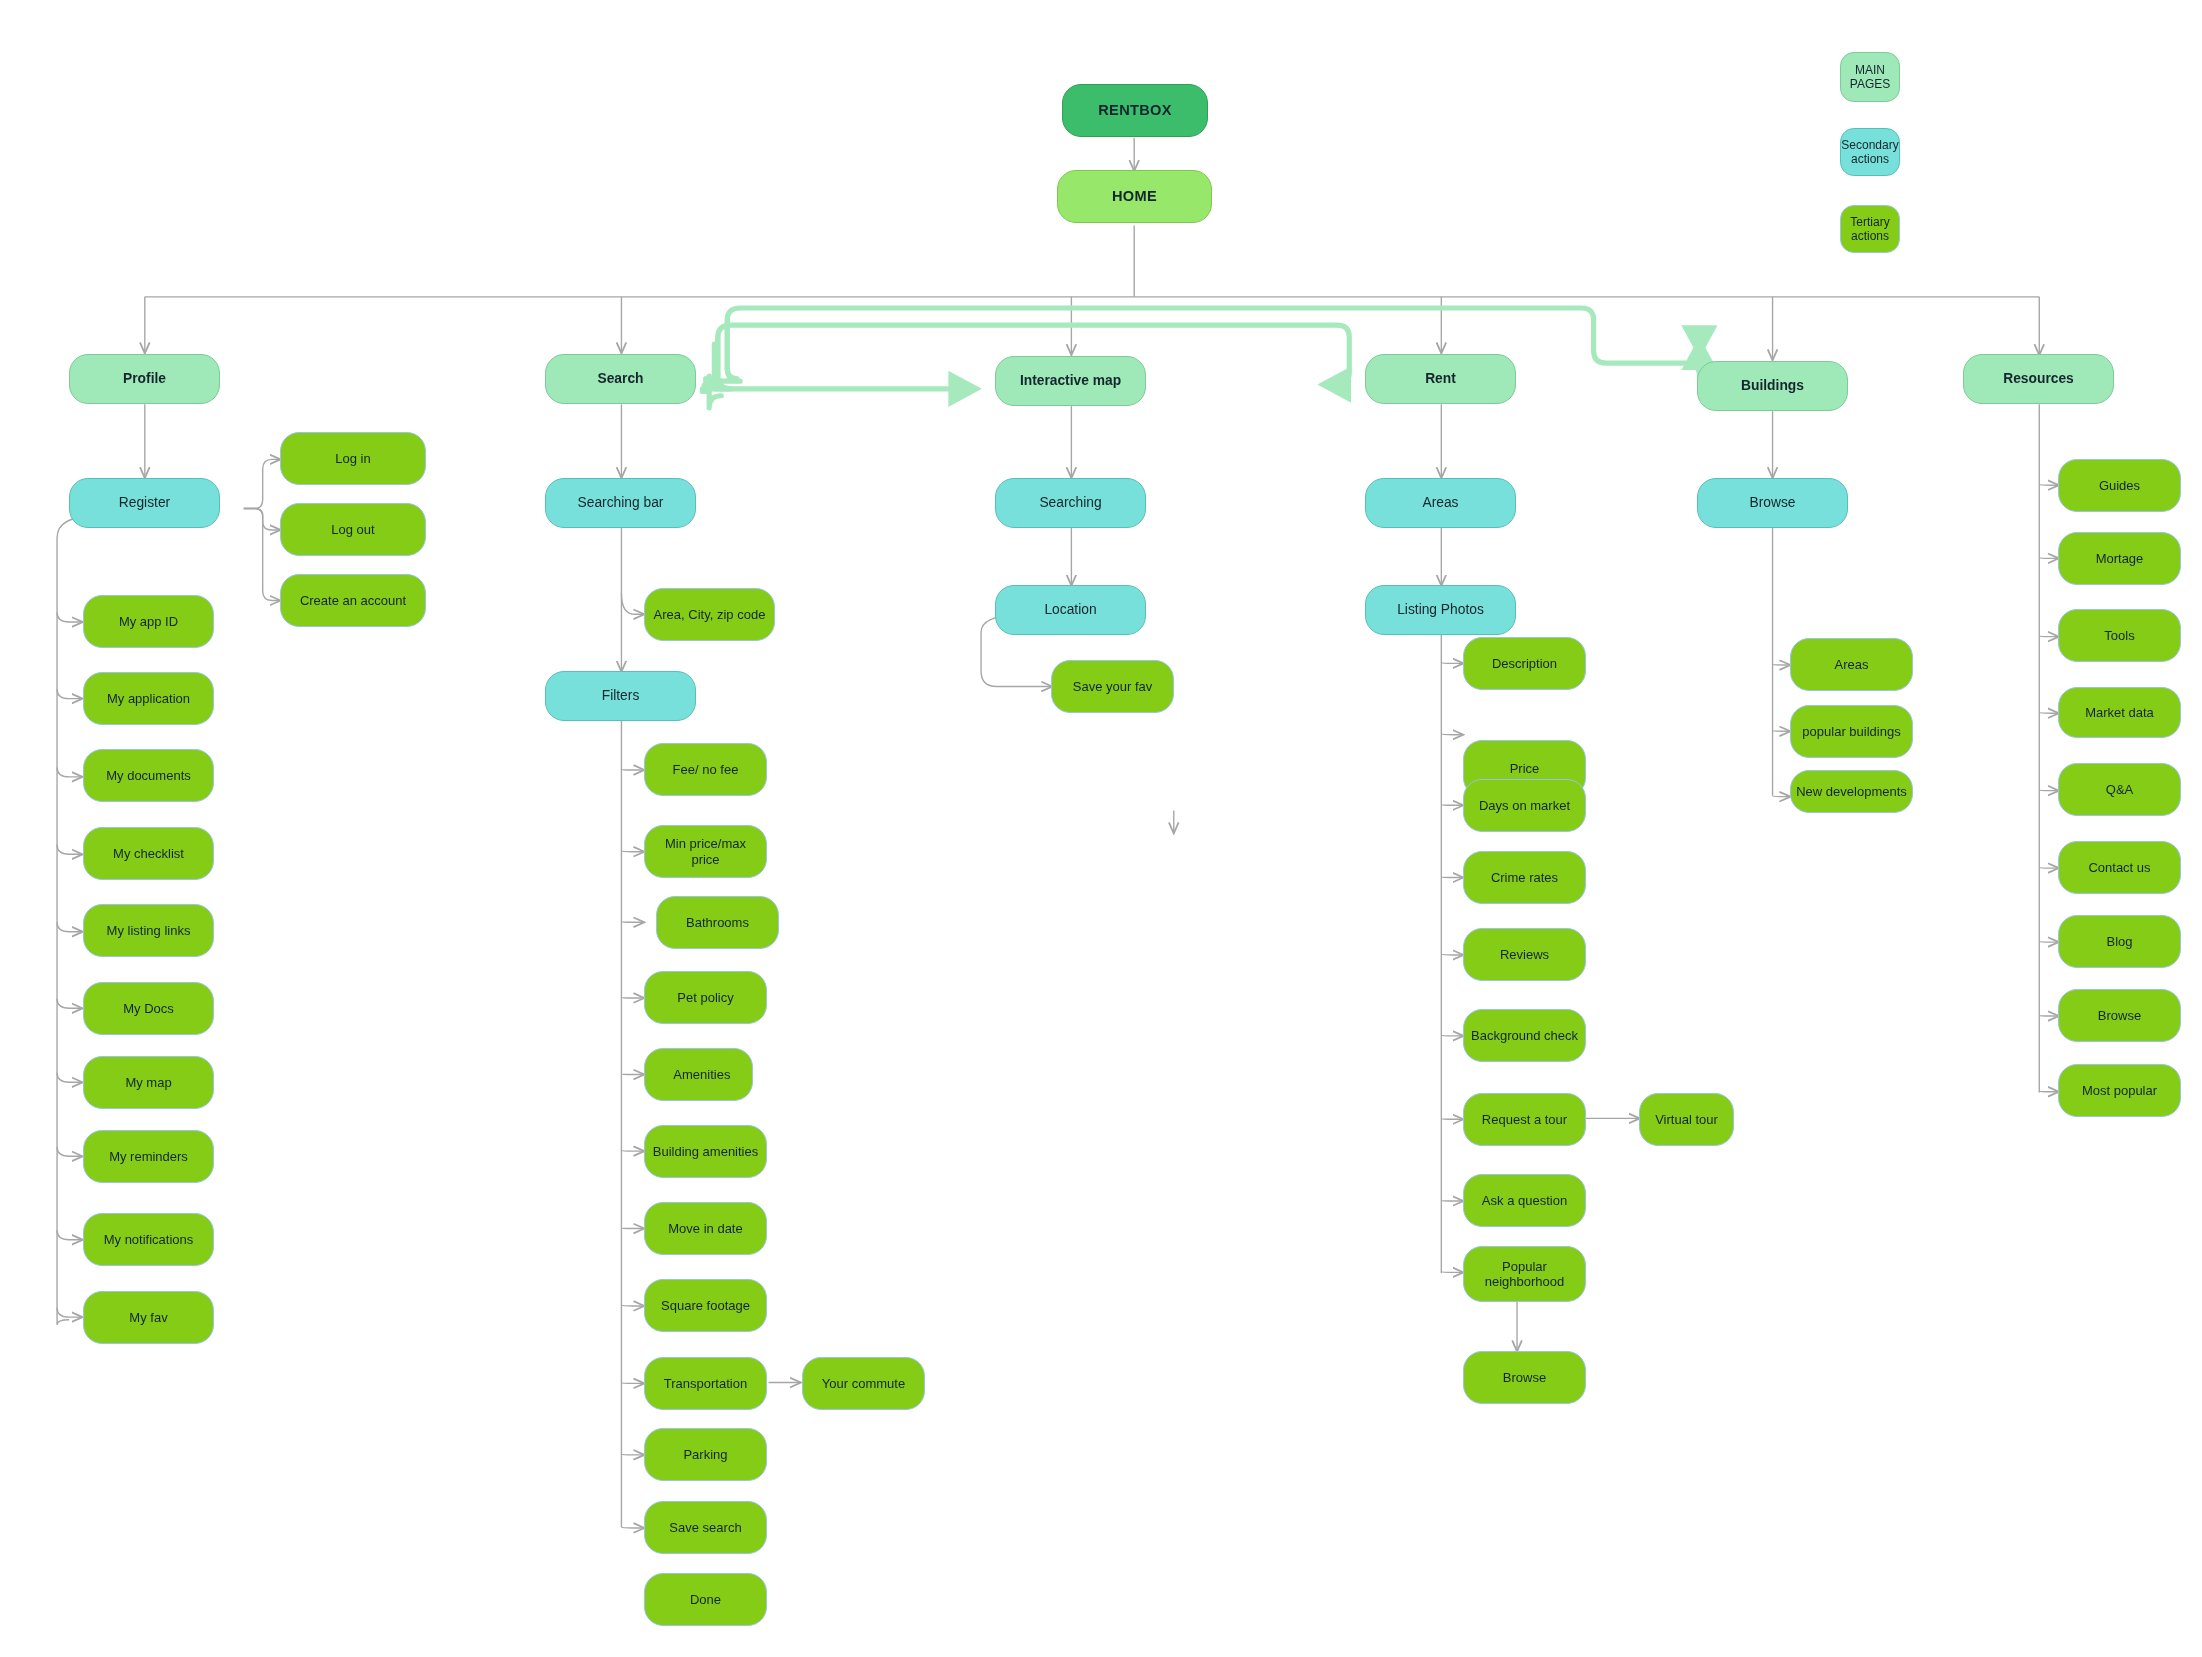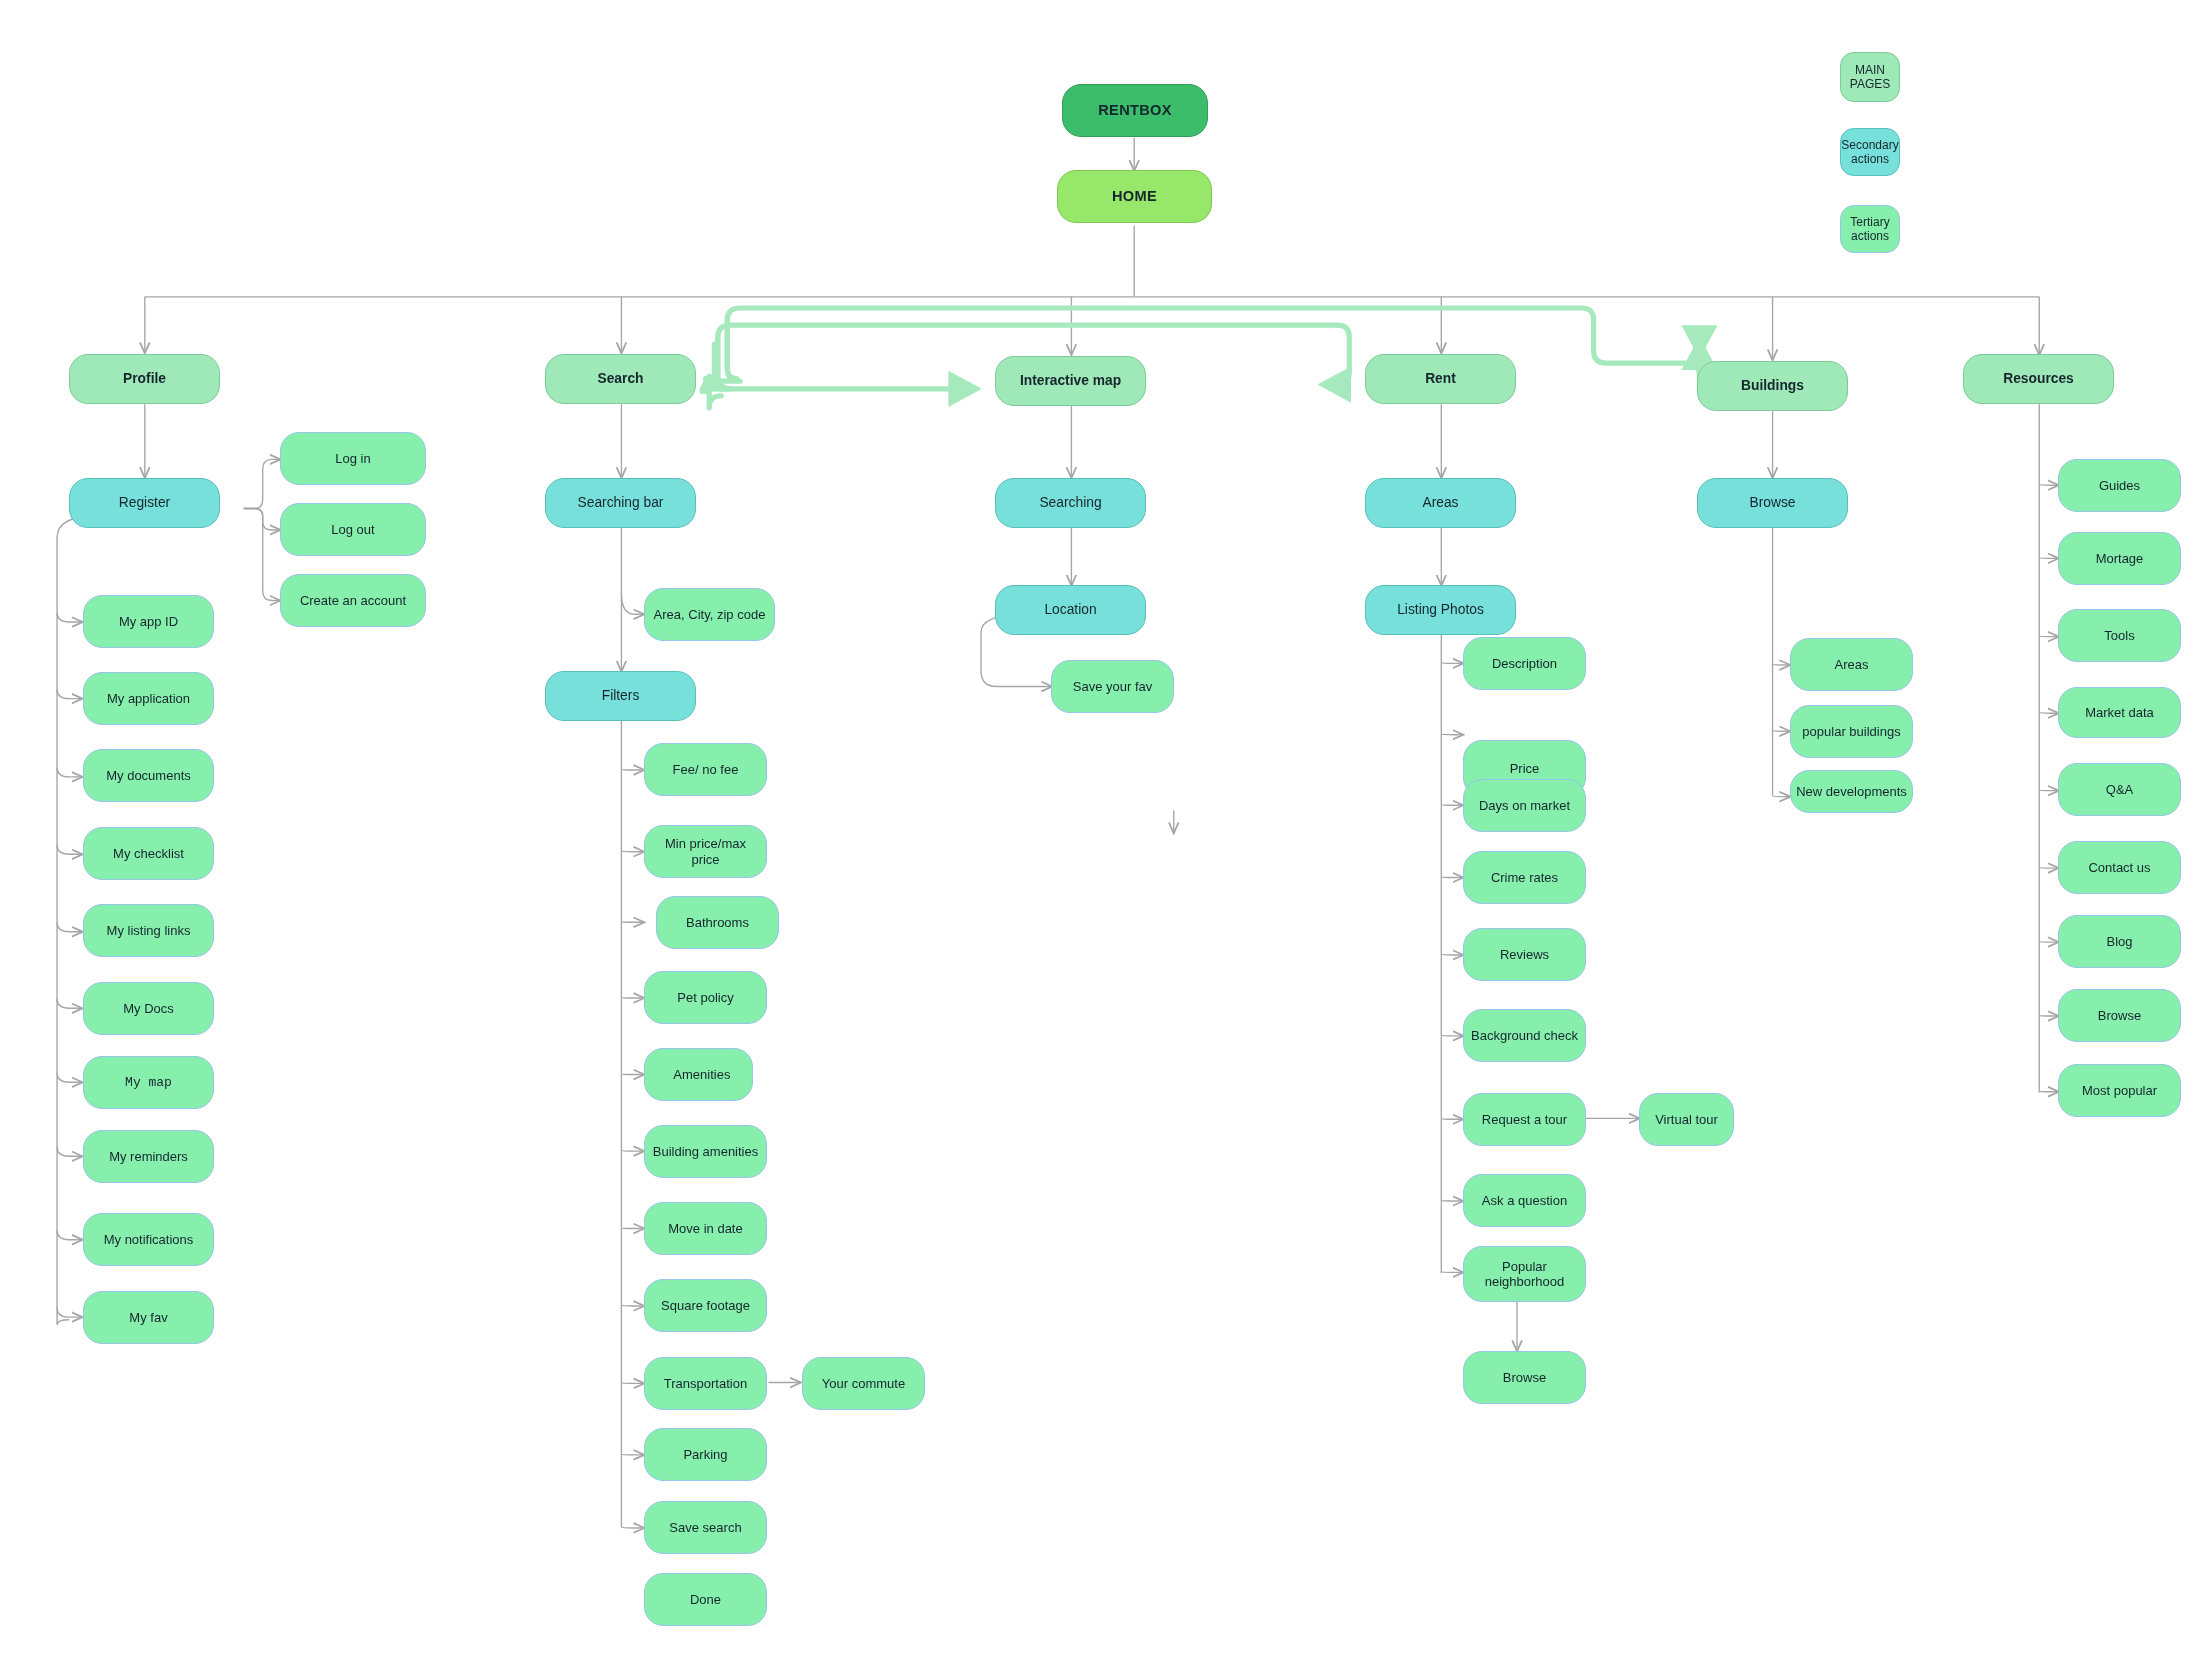--- a/index.html
+++ b/index.html
@@ -59,21 +59,21 @@
     font-weight: bold;
     font-size: 13.8px;
   }
   .n-secondary {
     background: #78e0da;
     border-color: #57bfba;
     font-weight: normal;
     font-size: 13.8px;
   }
   .n-tertiary {
-    background: #86efac;
+    background: #84cc16;
     border-color: #97c4e8;
     font-weight: normal;
     font-size: 13px;
   }
   .legend-node {
     border-radius: 13.8px;
     font-size: 12px;
   }
   .legend-node.n-main { font-weight: normal; }
 </style>
@@ -225,21 +225,21 @@
   <div class="node n-tertiary" style="left:280px; top:432px; width:146px; height:53px;">Log in</div>
   <div class="node n-tertiary" style="left:280px; top:503px; width:146px; height:53px;">Log out</div>
   <div class="node n-tertiary" style="left:280px; top:574px; width:146px; height:53px;">Create an account</div>
 
   <div class="node n-tertiary" style="left:83px; top:595px; width:131px; height:53px;">My app ID</div>
   <div class="node n-tertiary" style="left:83px; top:672px; width:131px; height:53px;">My application</div>
   <div class="node n-tertiary" style="left:83px; top:749px; width:131px; height:53px;">My documents</div>
   <div class="node n-tertiary" style="left:83px; top:827px; width:131px; height:53px;">My checklist</div>
   <div class="node n-tertiary" style="left:83px; top:904px; width:131px; height:53px;">My listing links</div>
   <div class="node n-tertiary" style="left:83px; top:982px; width:131px; height:53px;">My Docs</div>
-  <div class="node n-tertiary" style="left:83px; top:1056px; width:131px; height:53px;font-family:Liberation Mono, monospace;">My map</div>
+  <div class="node n-tertiary" style="left:83px; top:1056px; width:131px; height:53px;">My map</div>
   <div class="node n-tertiary" style="left:83px; top:1130px; width:131px; height:53px;">My reminders</div>
   <div class="node n-tertiary" style="left:83px; top:1213px; width:131px; height:53px;">My notifications</div>
   <div class="node n-tertiary" style="left:83px; top:1291px; width:131px; height:53px;">My fav</div>
 
   <div class="node n-main" style="left:545px; top:354px; width:151px; height:50px;">Search</div>
   <div class="node n-secondary" style="left:545px; top:478px; width:151px; height:50px;">Searching bar</div>
   <div class="node n-tertiary" style="left:644px; top:588px; width:131px; height:53px;">Area, City, zip code</div>
   <div class="node n-secondary" style="left:545px; top:671px; width:151px; height:50px;">Filters</div>
 
   <div class="node n-tertiary" style="left:644px; top:743px; width:123px; height:53px;">Fee/ no fee</div>

